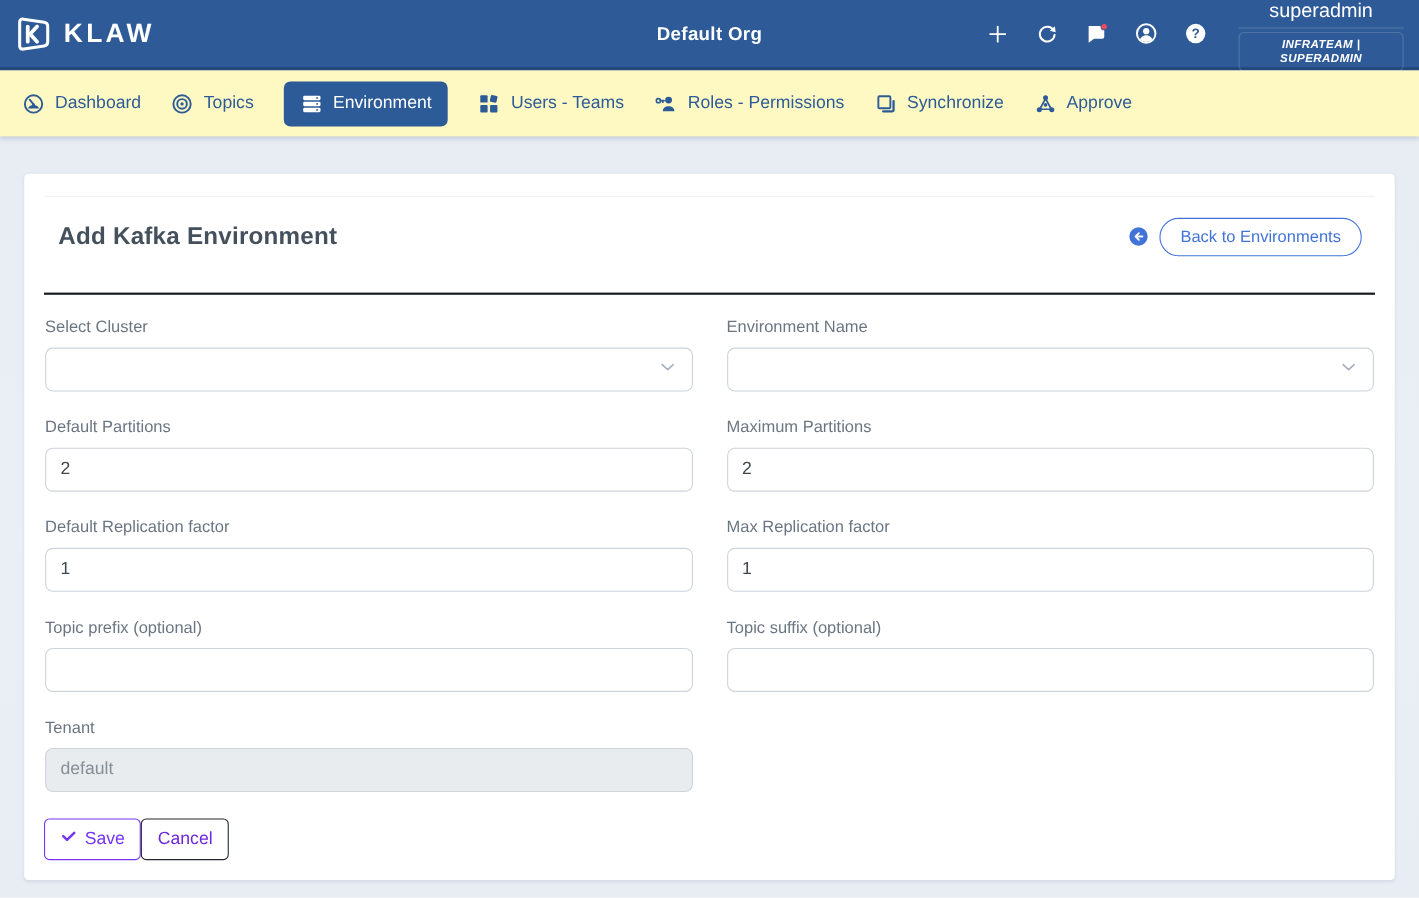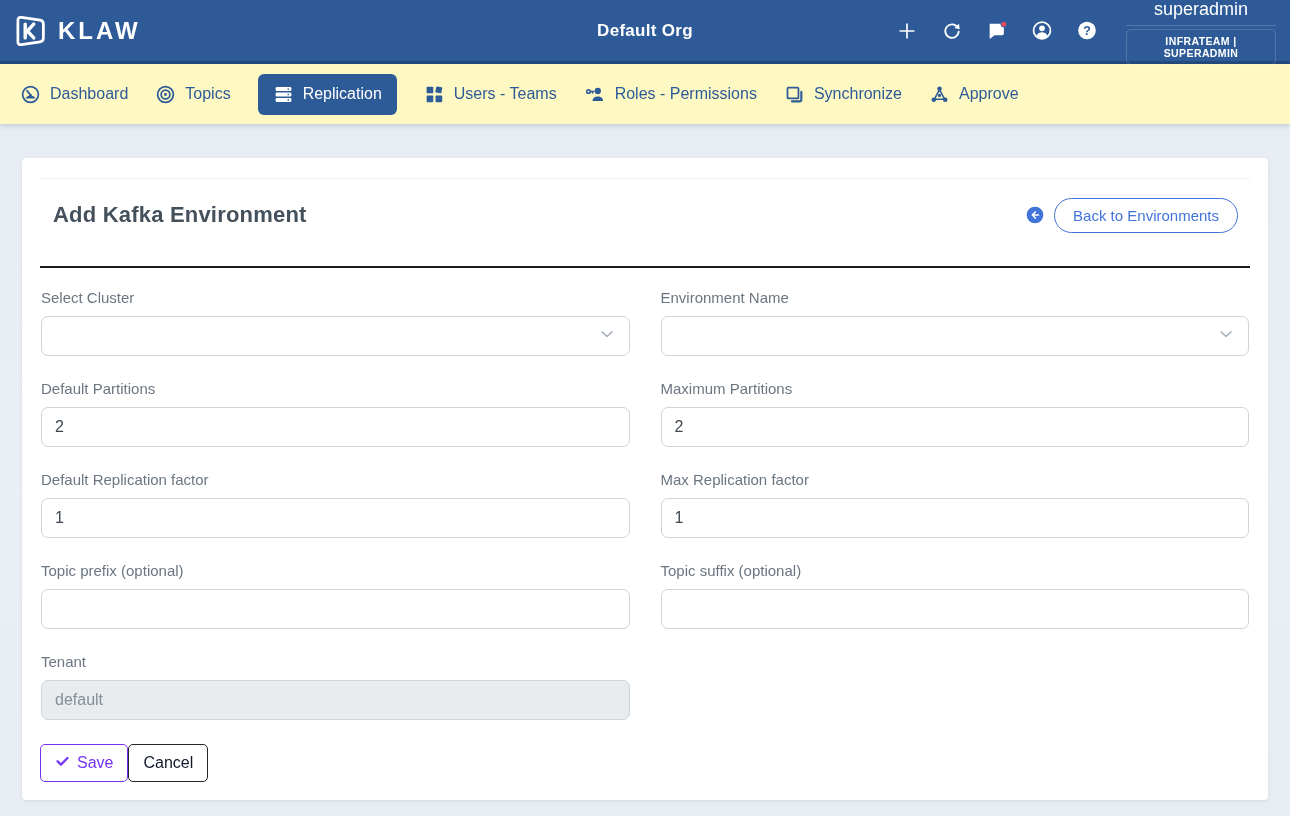--- a/index.html
+++ b/index.html
@@ -29,21 +29,21 @@
   .user-block {
     margin-left:28px; width:150px; text-align:center; z-index:2;
     display:flex; flex-direction:column; gap:3px;
   }
   .user-name {
     font-size:18px; padding:3px 6px 5px;
     border-bottom:1px solid rgba(255,255,255,.18); cursor:pointer;
   }
   .user-role {
     font-size:10.5px; font-weight:700; letter-spacing:.4px; padding:5px 4px;
-    border:1px solid rgba(255,255,255,.16); border-radius:5px; cursor:pointer;
+    border:1px solid rgba(255,255,255,.16); border-radius:5px; cursor:pointer;font-style:italic;
   }
 
   
   .navbar {
     height:60px; background:#fef9c3; display:flex; align-items:center;
     padding:0 20px; gap:27px; box-shadow:0 2px 4px rgba(40,60,90,.18);
     position:relative; z-index:1;
   }
   .nav-item {
     display:flex; align-items:center; gap:9px; color:#2d5b97;
@@ -91,21 +91,21 @@
   input.control:disabled { background:#e9ecef; color:#868f97; }
   .tenant-field { grid-column:1; }
 
   .actions { margin-top:24px; display:flex; gap:0; }
   .btn {
     font-family:inherit; font-size:16px; border-radius:5px; cursor:pointer;
     background:#fff; height:38px; padding:0 14px; display:inline-flex;
     align-items:center; gap:7px;
   }
   .btn-save { border:1px solid #7534f3; color:#7534f3; }
-  .btn-cancel { border:1px solid #23272b; color:#0f172a; }
+  .btn-cancel { border:1px solid #23272b; color:#6d28d9; }
 </style>
 </head>
 <body>
 
 <header class="appbar">
   <div class="brand">
     <span>
       <svg width="36" height="34" viewBox="0 0 32 32">
         <path d="M8 3.2 L25.5 5.8 Q28.6 6.3 28.6 9.4 L28.6 22.6 Q28.6 25.7 25.5 26.2 L8 28.8 Q4.6 29.3 4.6 26 L4.6 6 Q4.6 2.7 8 3.2 Z" fill="none" stroke="#ffffff" stroke-width="2.6" stroke-linejoin="round"></path>
         <path d="M11.5 9.5 V22.5" stroke="#ffffff" stroke-width="3.2" stroke-linecap="round"></path>
@@ -182,21 +182,21 @@
     <span>
       <svg width="21" height="21" viewBox="0 0 24 24">
         <rect x="3" y="3.5" width="18" height="4.6" rx="1.4" fill="currentColor"></rect>
         <rect x="3" y="9.7" width="18" height="4.6" rx="1.4" fill="currentColor"></rect>
         <rect x="3" y="15.9" width="18" height="4.6" rx="1.4" fill="currentColor"></rect>
         <circle cx="17.4" cy="5.8" r="0.95" fill="#2d5b97"></circle>
         <circle cx="17.4" cy="12" r="0.95" fill="#2d5b97"></circle>
         <circle cx="17.4" cy="18.2" r="0.95" fill="#2d5b97"></circle>
       </svg>
     </span>
-    <span>Replication</span>
+    <span>Environment</span>
   </a>
   <a class="nav-item">
     <span>
       <svg width="21" height="21" viewBox="0 0 24 24">
         <rect x="3" y="3" width="7.6" height="7.6" rx="1" fill="currentColor"></rect>
         <rect x="3" y="13.2" width="7.6" height="7.6" rx="1" fill="currentColor"></rect>
         <rect x="13.2" y="13.2" width="7.6" height="7.6" rx="1" fill="currentColor"></rect>
         <rect x="13.4" y="3.2" width="7" height="7" rx="1" fill="currentColor" transform="rotate(12 16.9 6.7)"></rect>
       </svg>
     </span>

